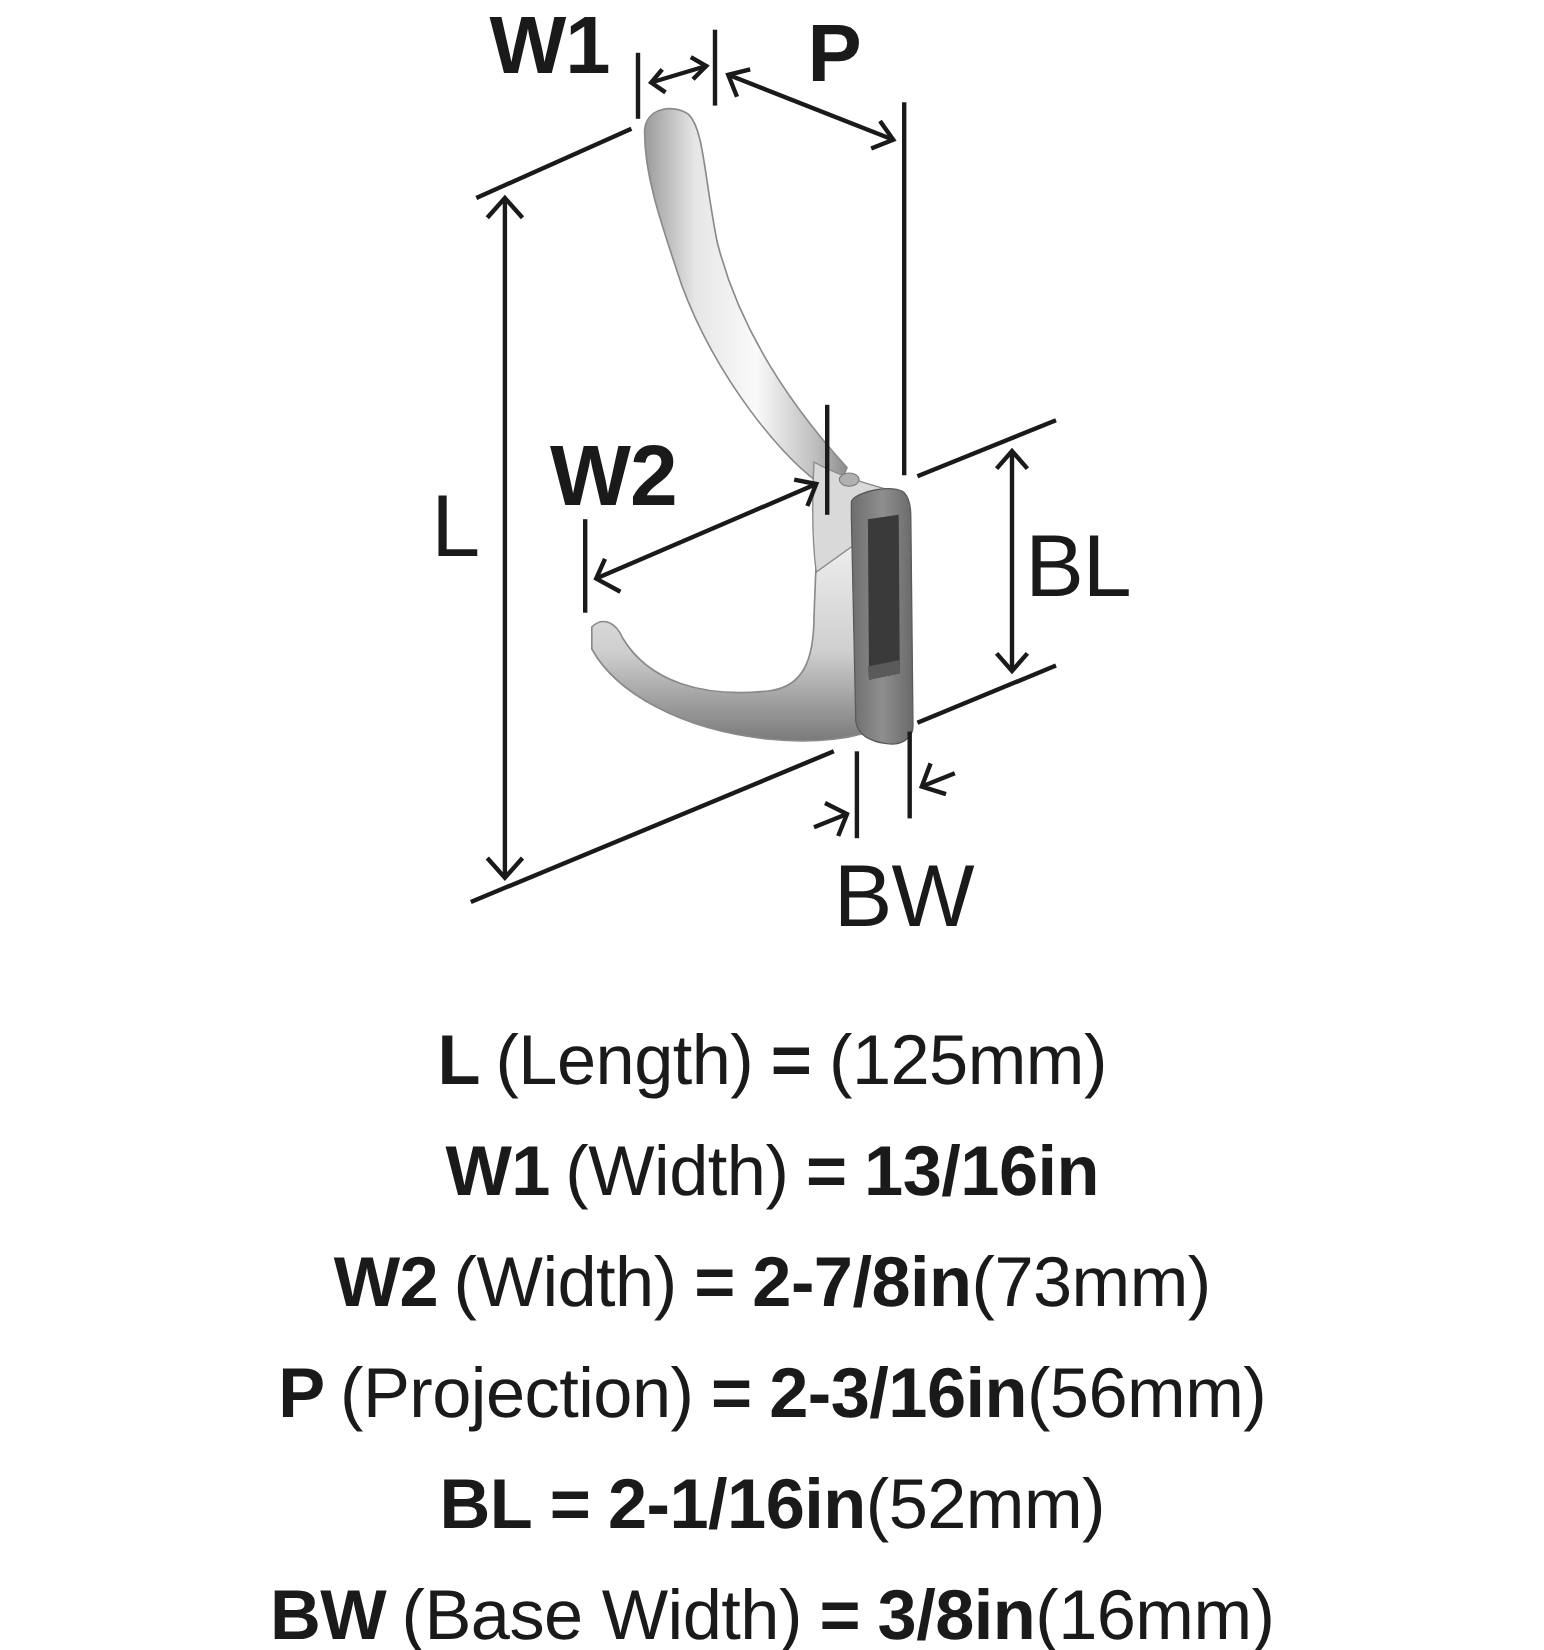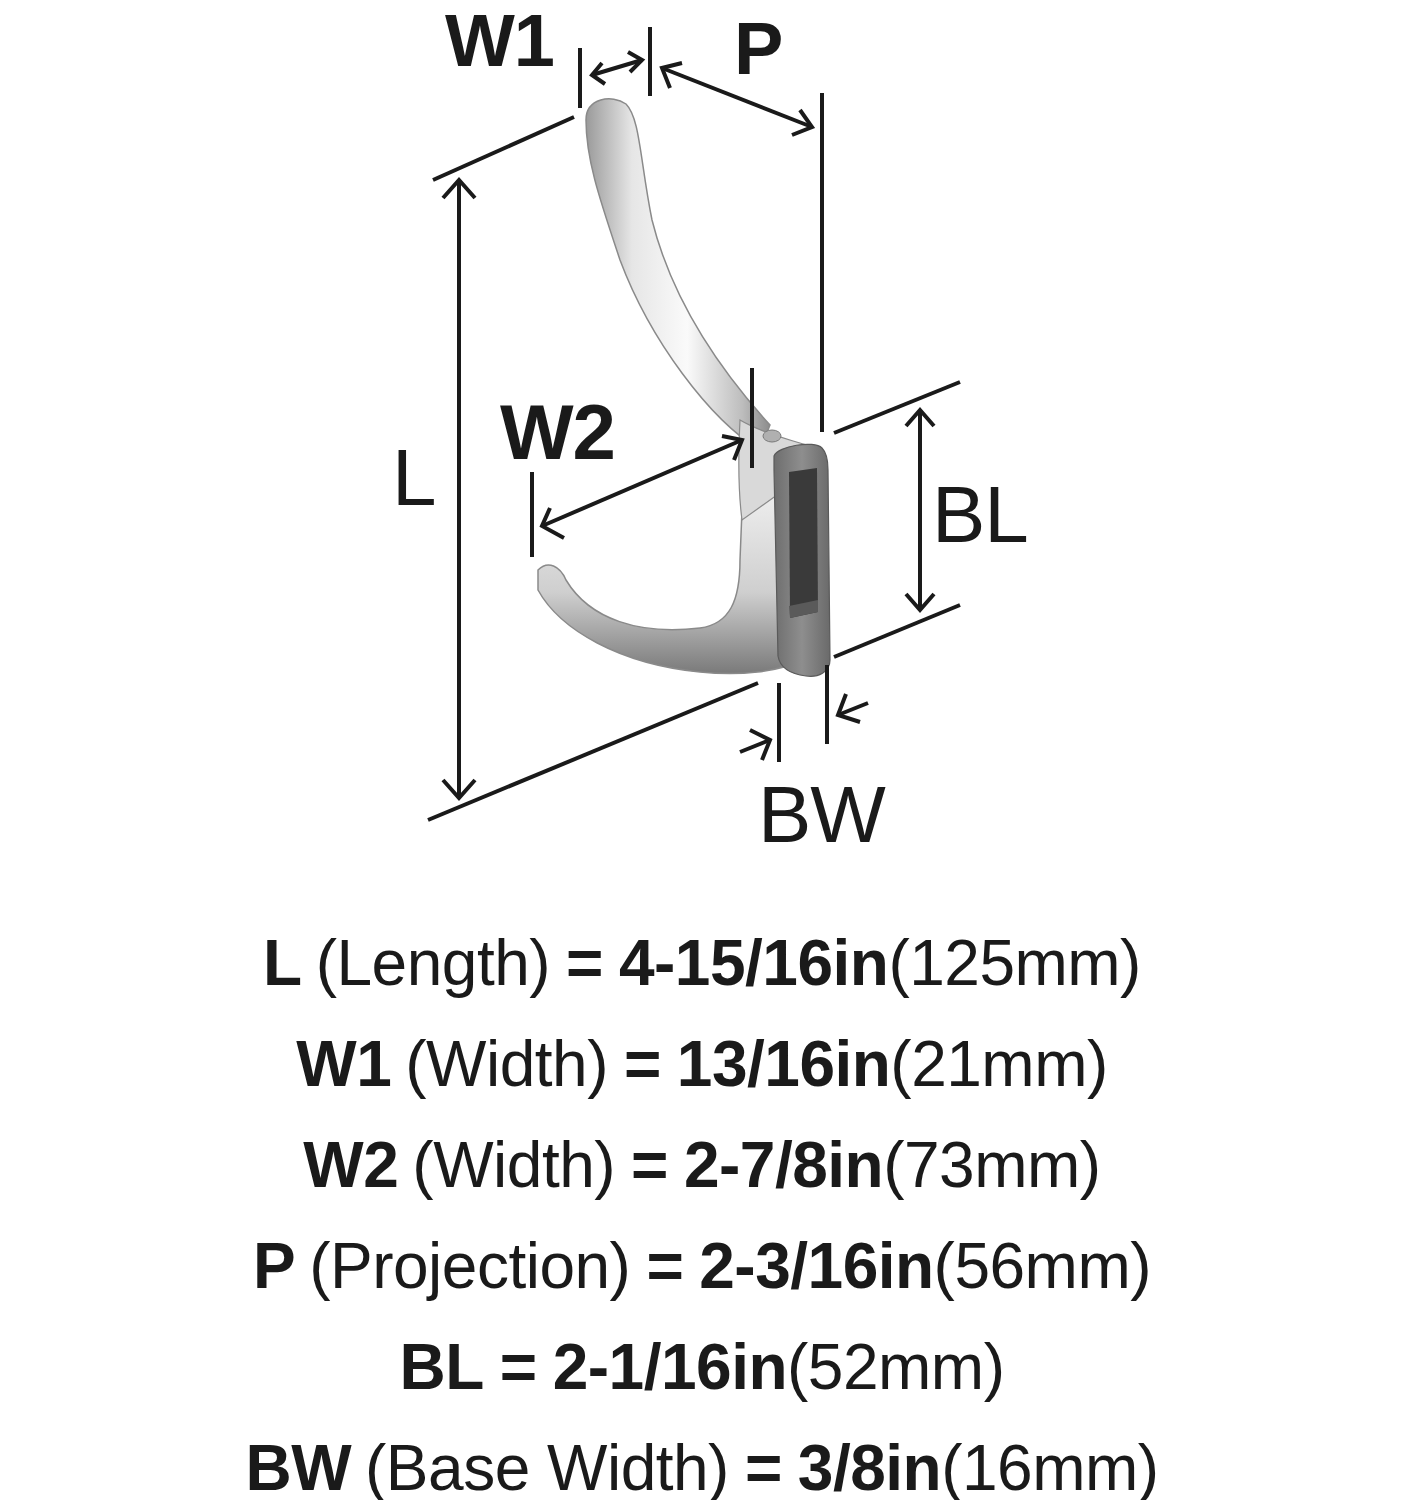--- a/index.html
+++ b/index.html
@@ -105,29 +105,27 @@
   <div class="lbl" style="left:500px; top:393px; font-size:78px;">W2</div>
   <div class="lbl" style="left:932px; top:475px; font-size:80px; font-weight:normal;">BL</div>
   <div class="lbl" style="left:758px; top:775px; font-size:80px; font-weight:normal;">BW</div>
 </div>
 
 <div id="specs">
   <div class="spec-row">
     <span class="abbr">L</span>
     <span class="name">(Length)</span>
     <span class="eq">=</span>
-    <span class="inch">4-15/16in</span>
     <span class="mm">(125mm)</span>
   </div>
   <div class="spec-row">
     <span class="abbr">W1</span>
     <span class="name">(Width)</span>
     <span class="eq">=</span>
     <span class="inch">13/16in</span>
-    <span class="mm">(21mm)</span>
   </div>
   <div class="spec-row">
     <span class="abbr">W2</span>
     <span class="name">(Width)</span>
     <span class="eq">=</span>
     <span class="inch">2-7/8in</span>
     <span class="mm">(73mm)</span>
   </div>
   <div class="spec-row">
     <span class="abbr">P</span>

